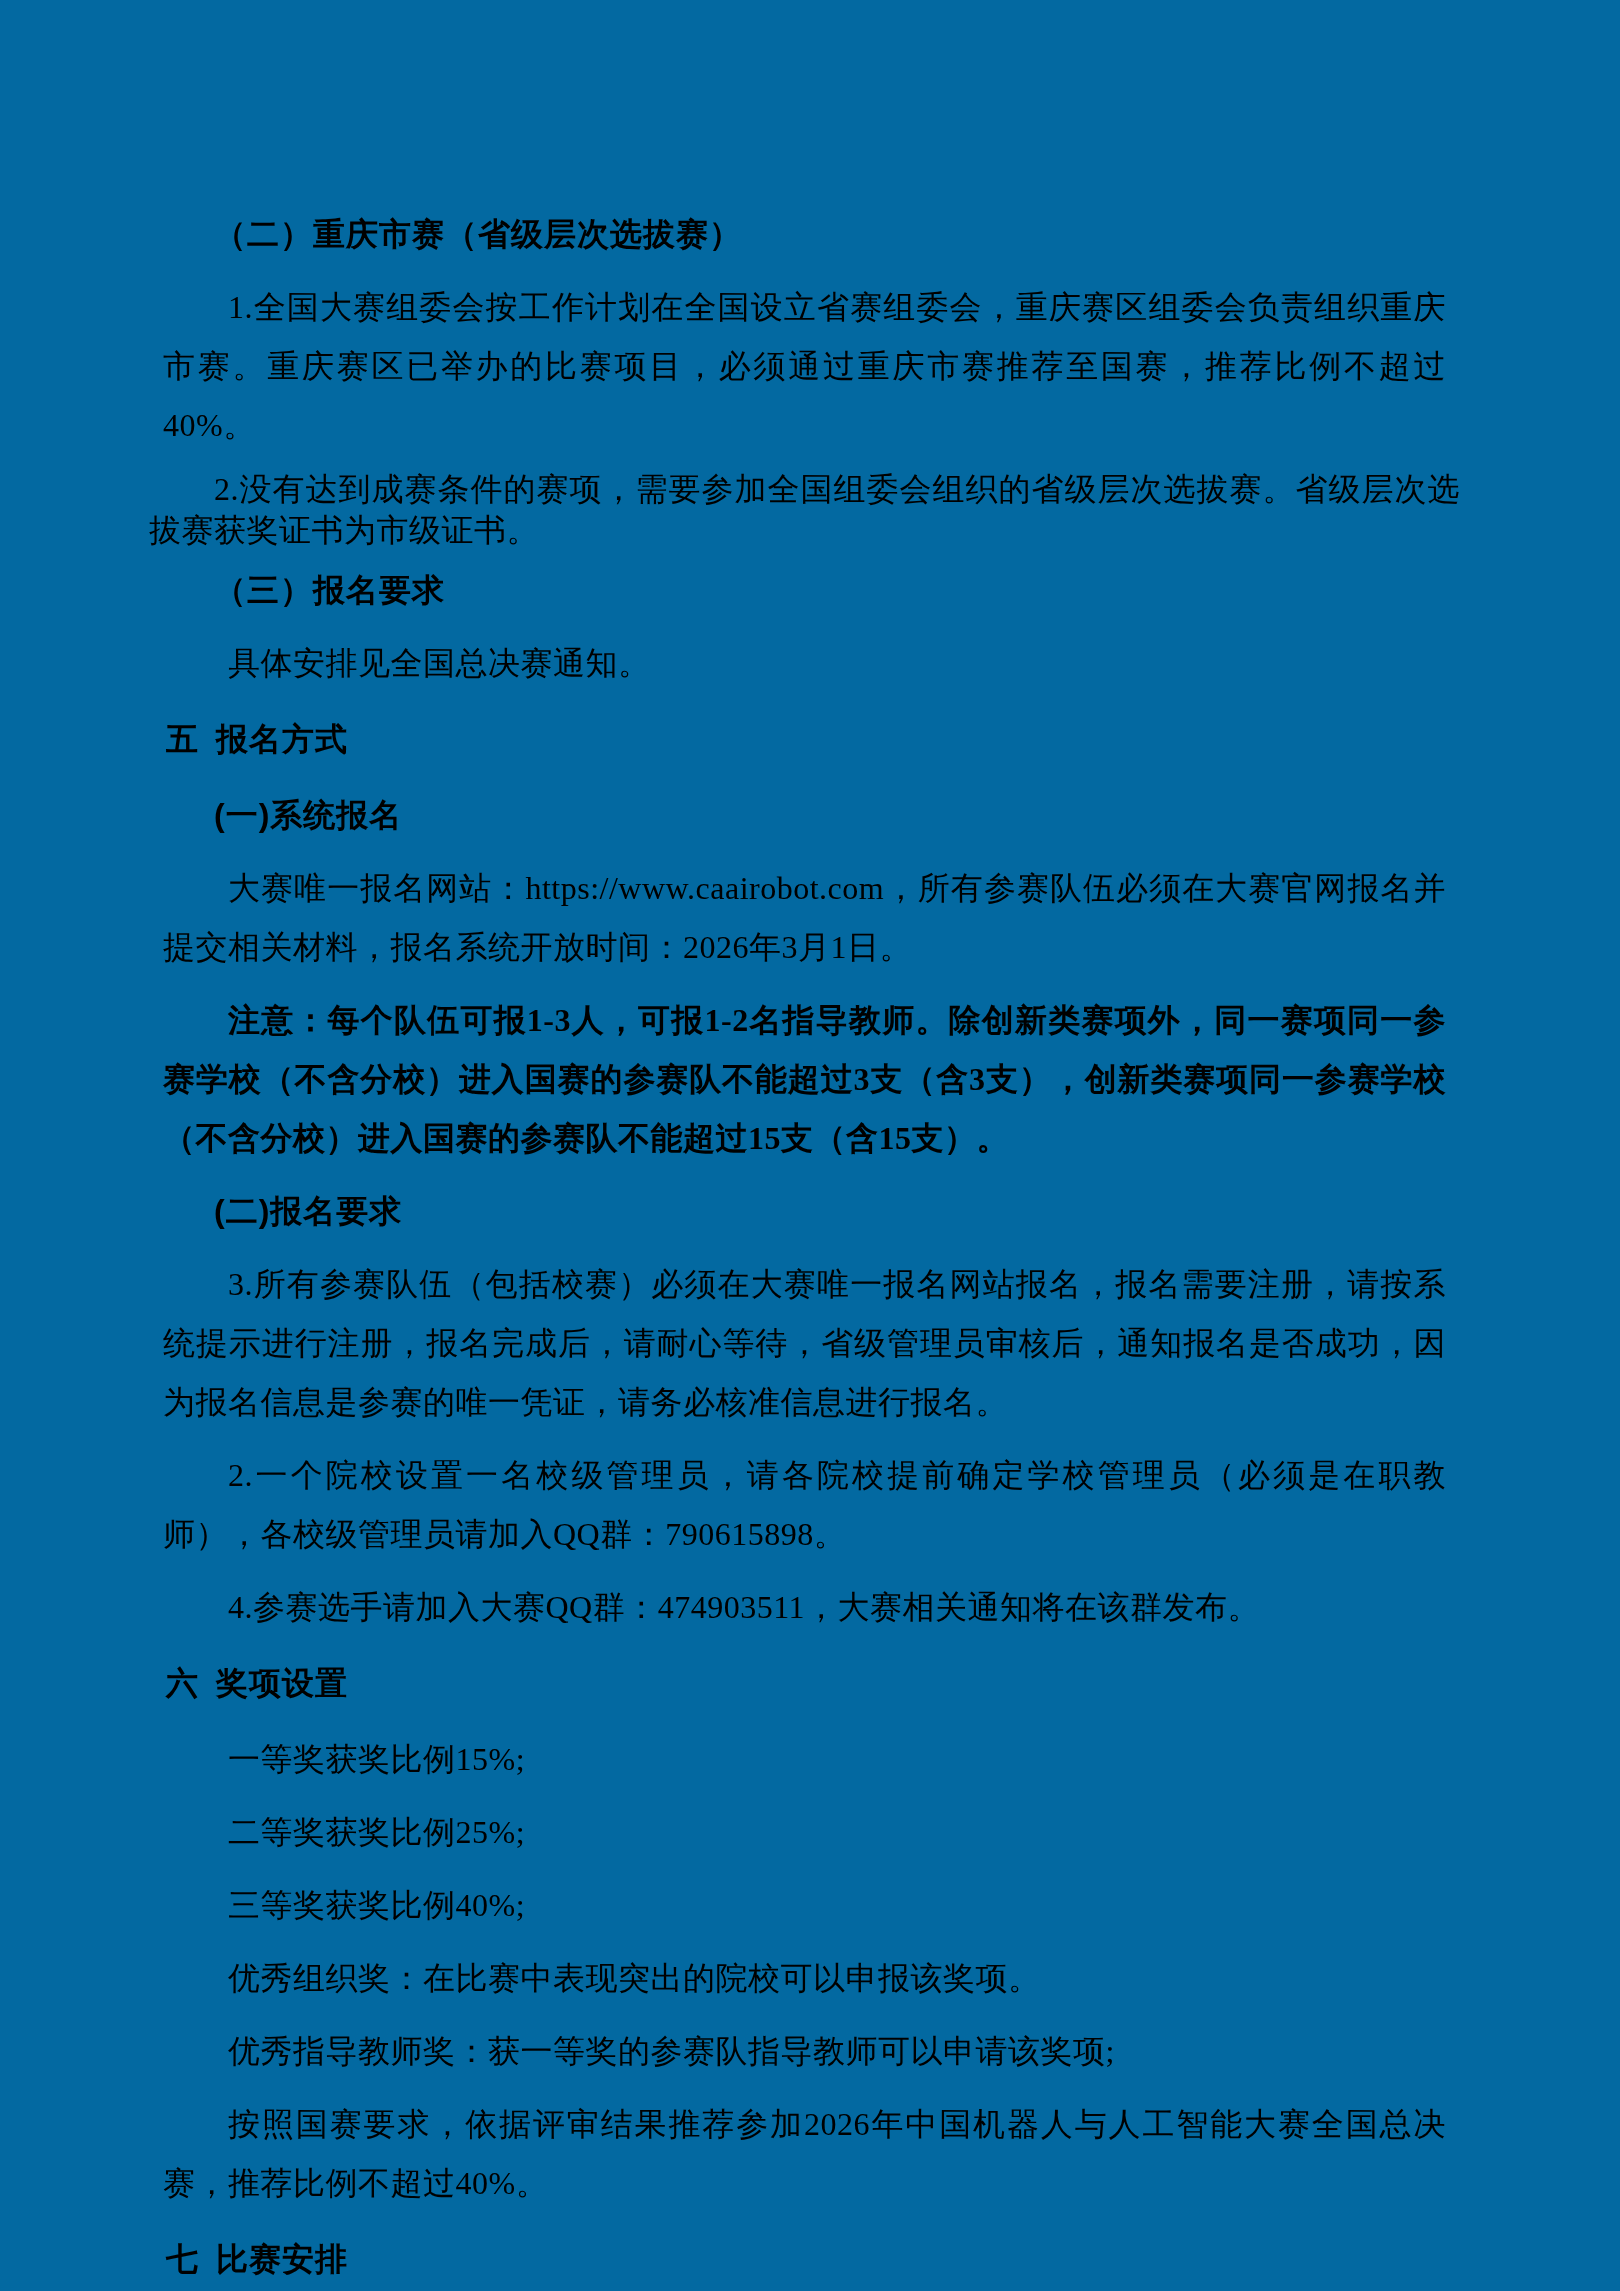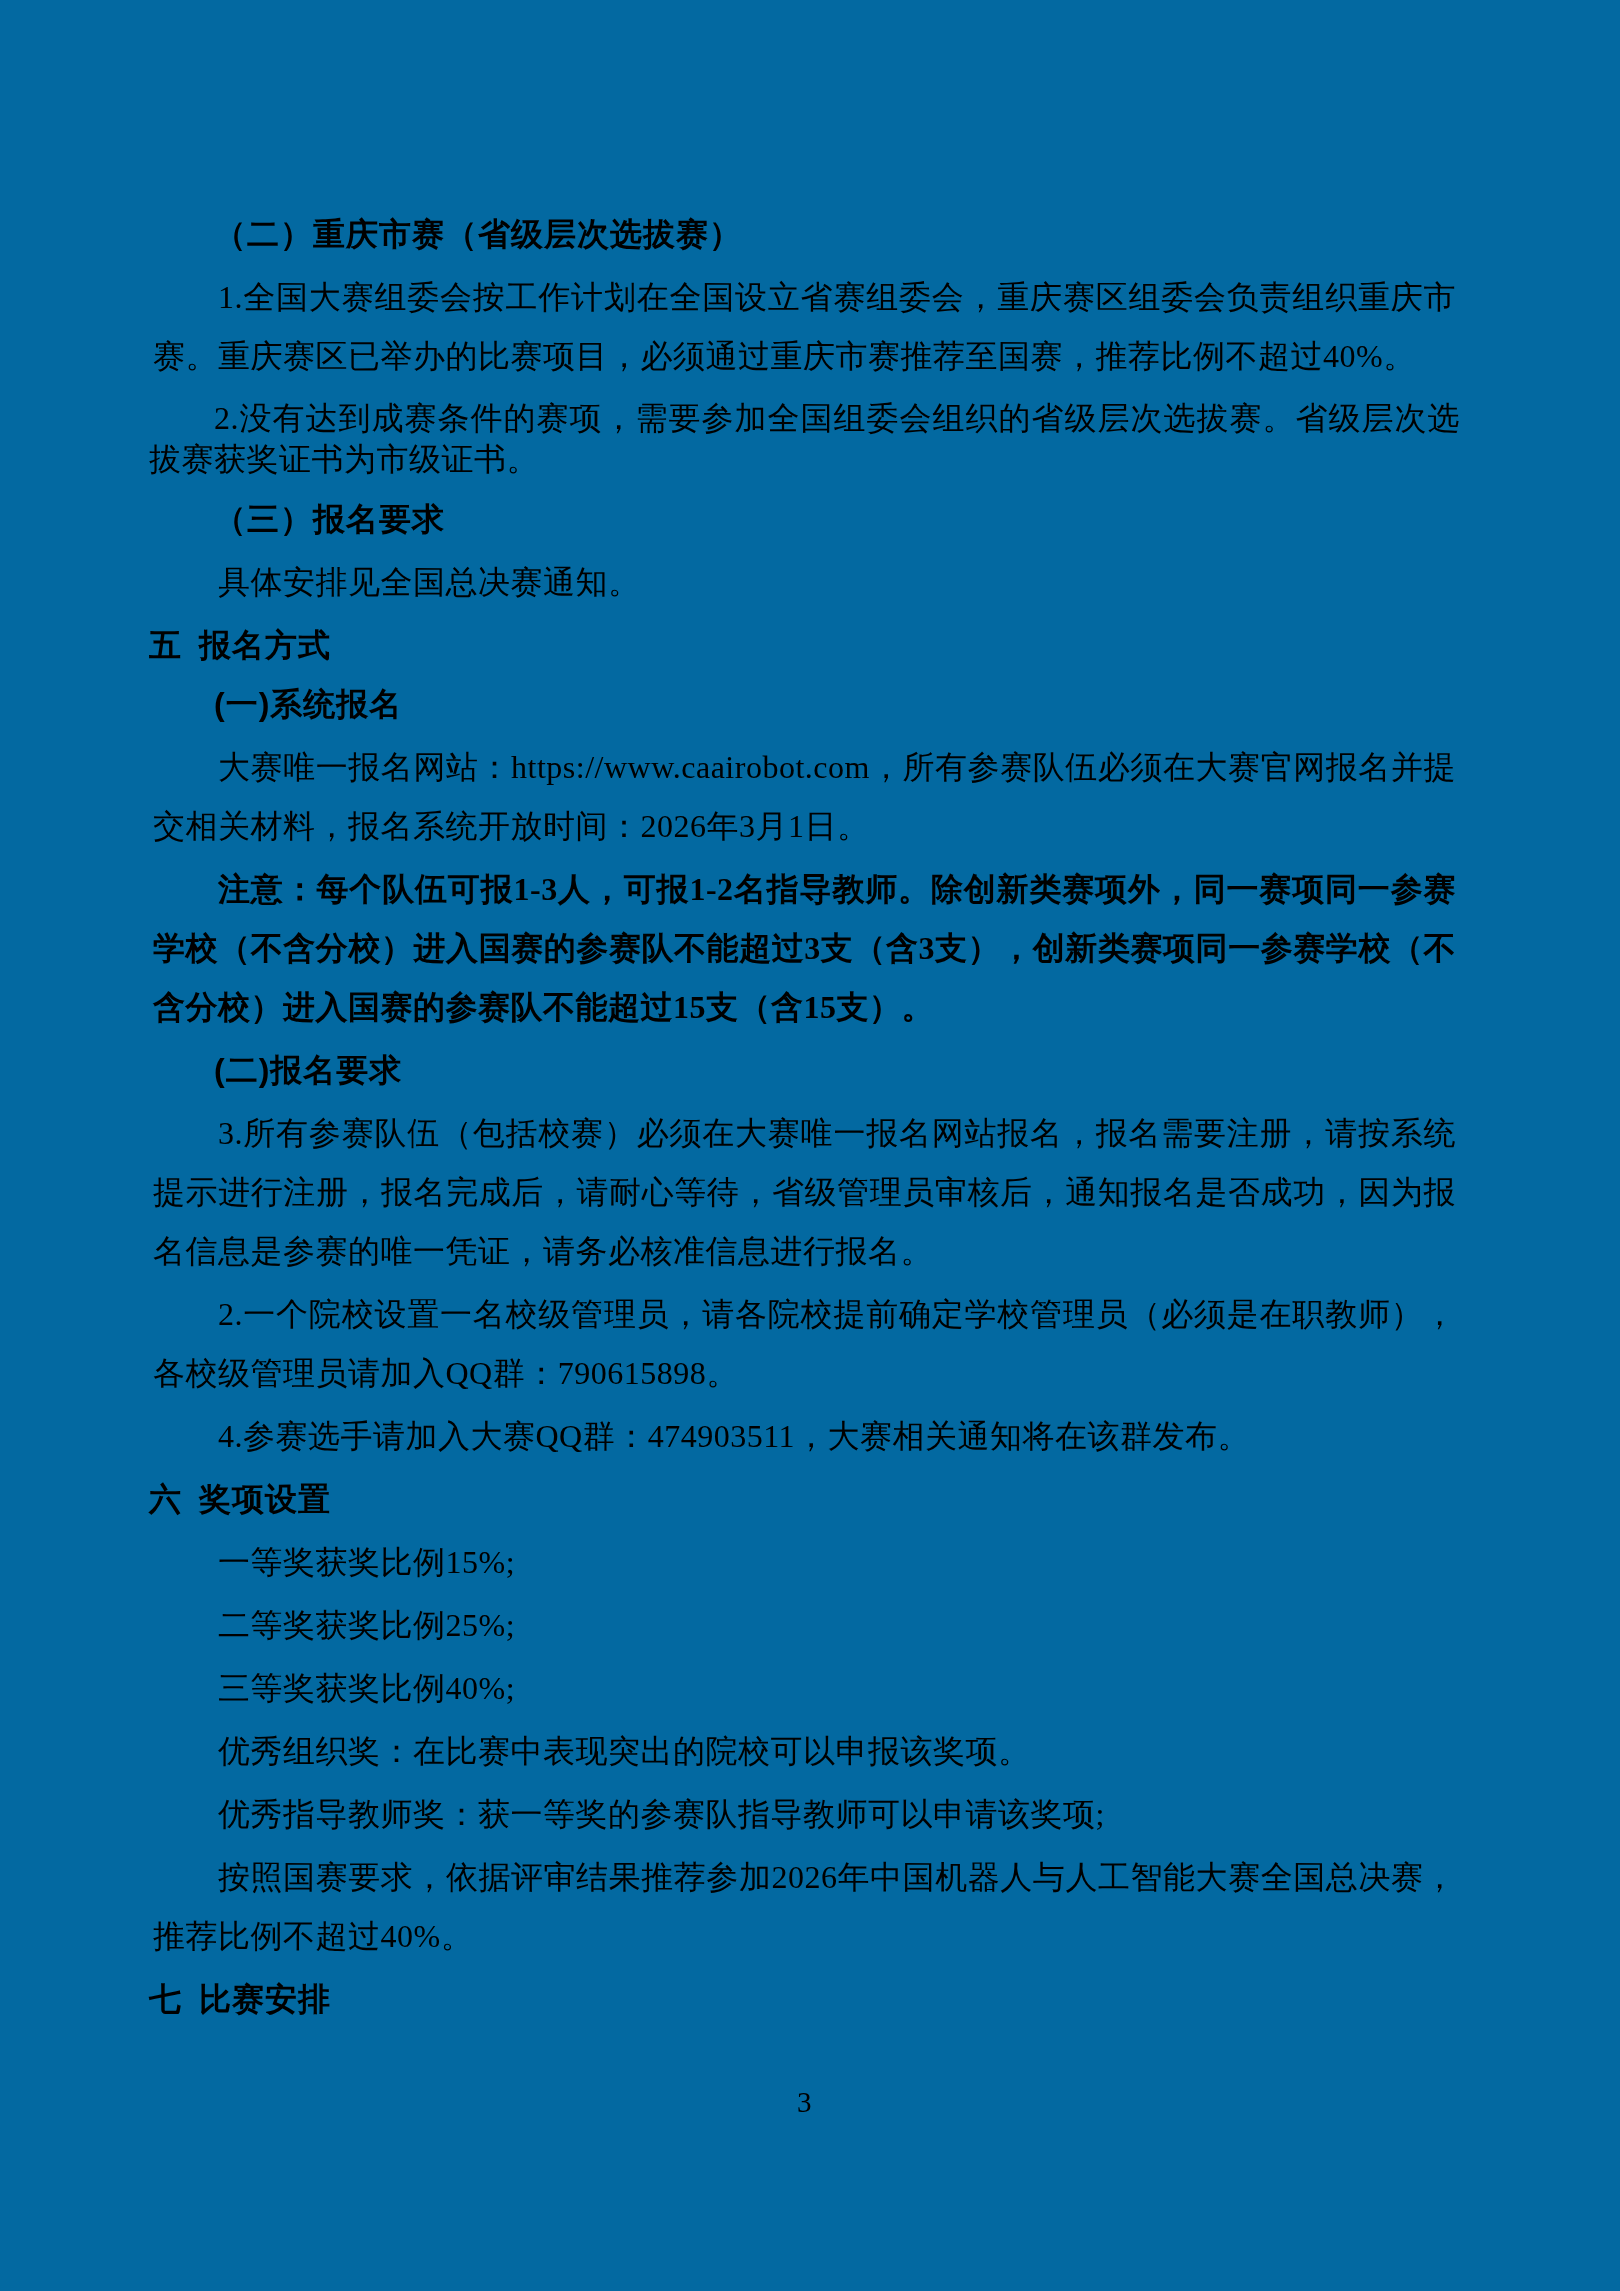--- a/index.html
+++ b/index.html
@@ -16,39 +16,39 @@
   }
   .page {
     box-sizing: border-box;
     width: 1620px;
     height: 2292px;
     padding: 205px 160px 0 149px;
     background: #0369a1;
   }
   
   .p {
-    margin: 4px;
+    margin: 14px;
     font-size: 32px;
     line-height: 59px;
     text-align: justify;
     text-indent: 65px;
     letter-spacing: 0.5px;
   }
   
   .p-tight {
     line-height: 41px;
     margin: 11.8px 0 9.8px 0;
   }
   
   .p-bold {
     font-weight: bold;
   }
   
   .h1 {
-    margin: 0;
+    margin: 17px;
     font-size: 32px;
     line-height: 59px;
     font-weight: bold;
     text-indent: 0;
     font-family: Liberation Sans, sans-serif;
     letter-spacing: 1px;
   }
   
   .h2 {
     margin: 0;

